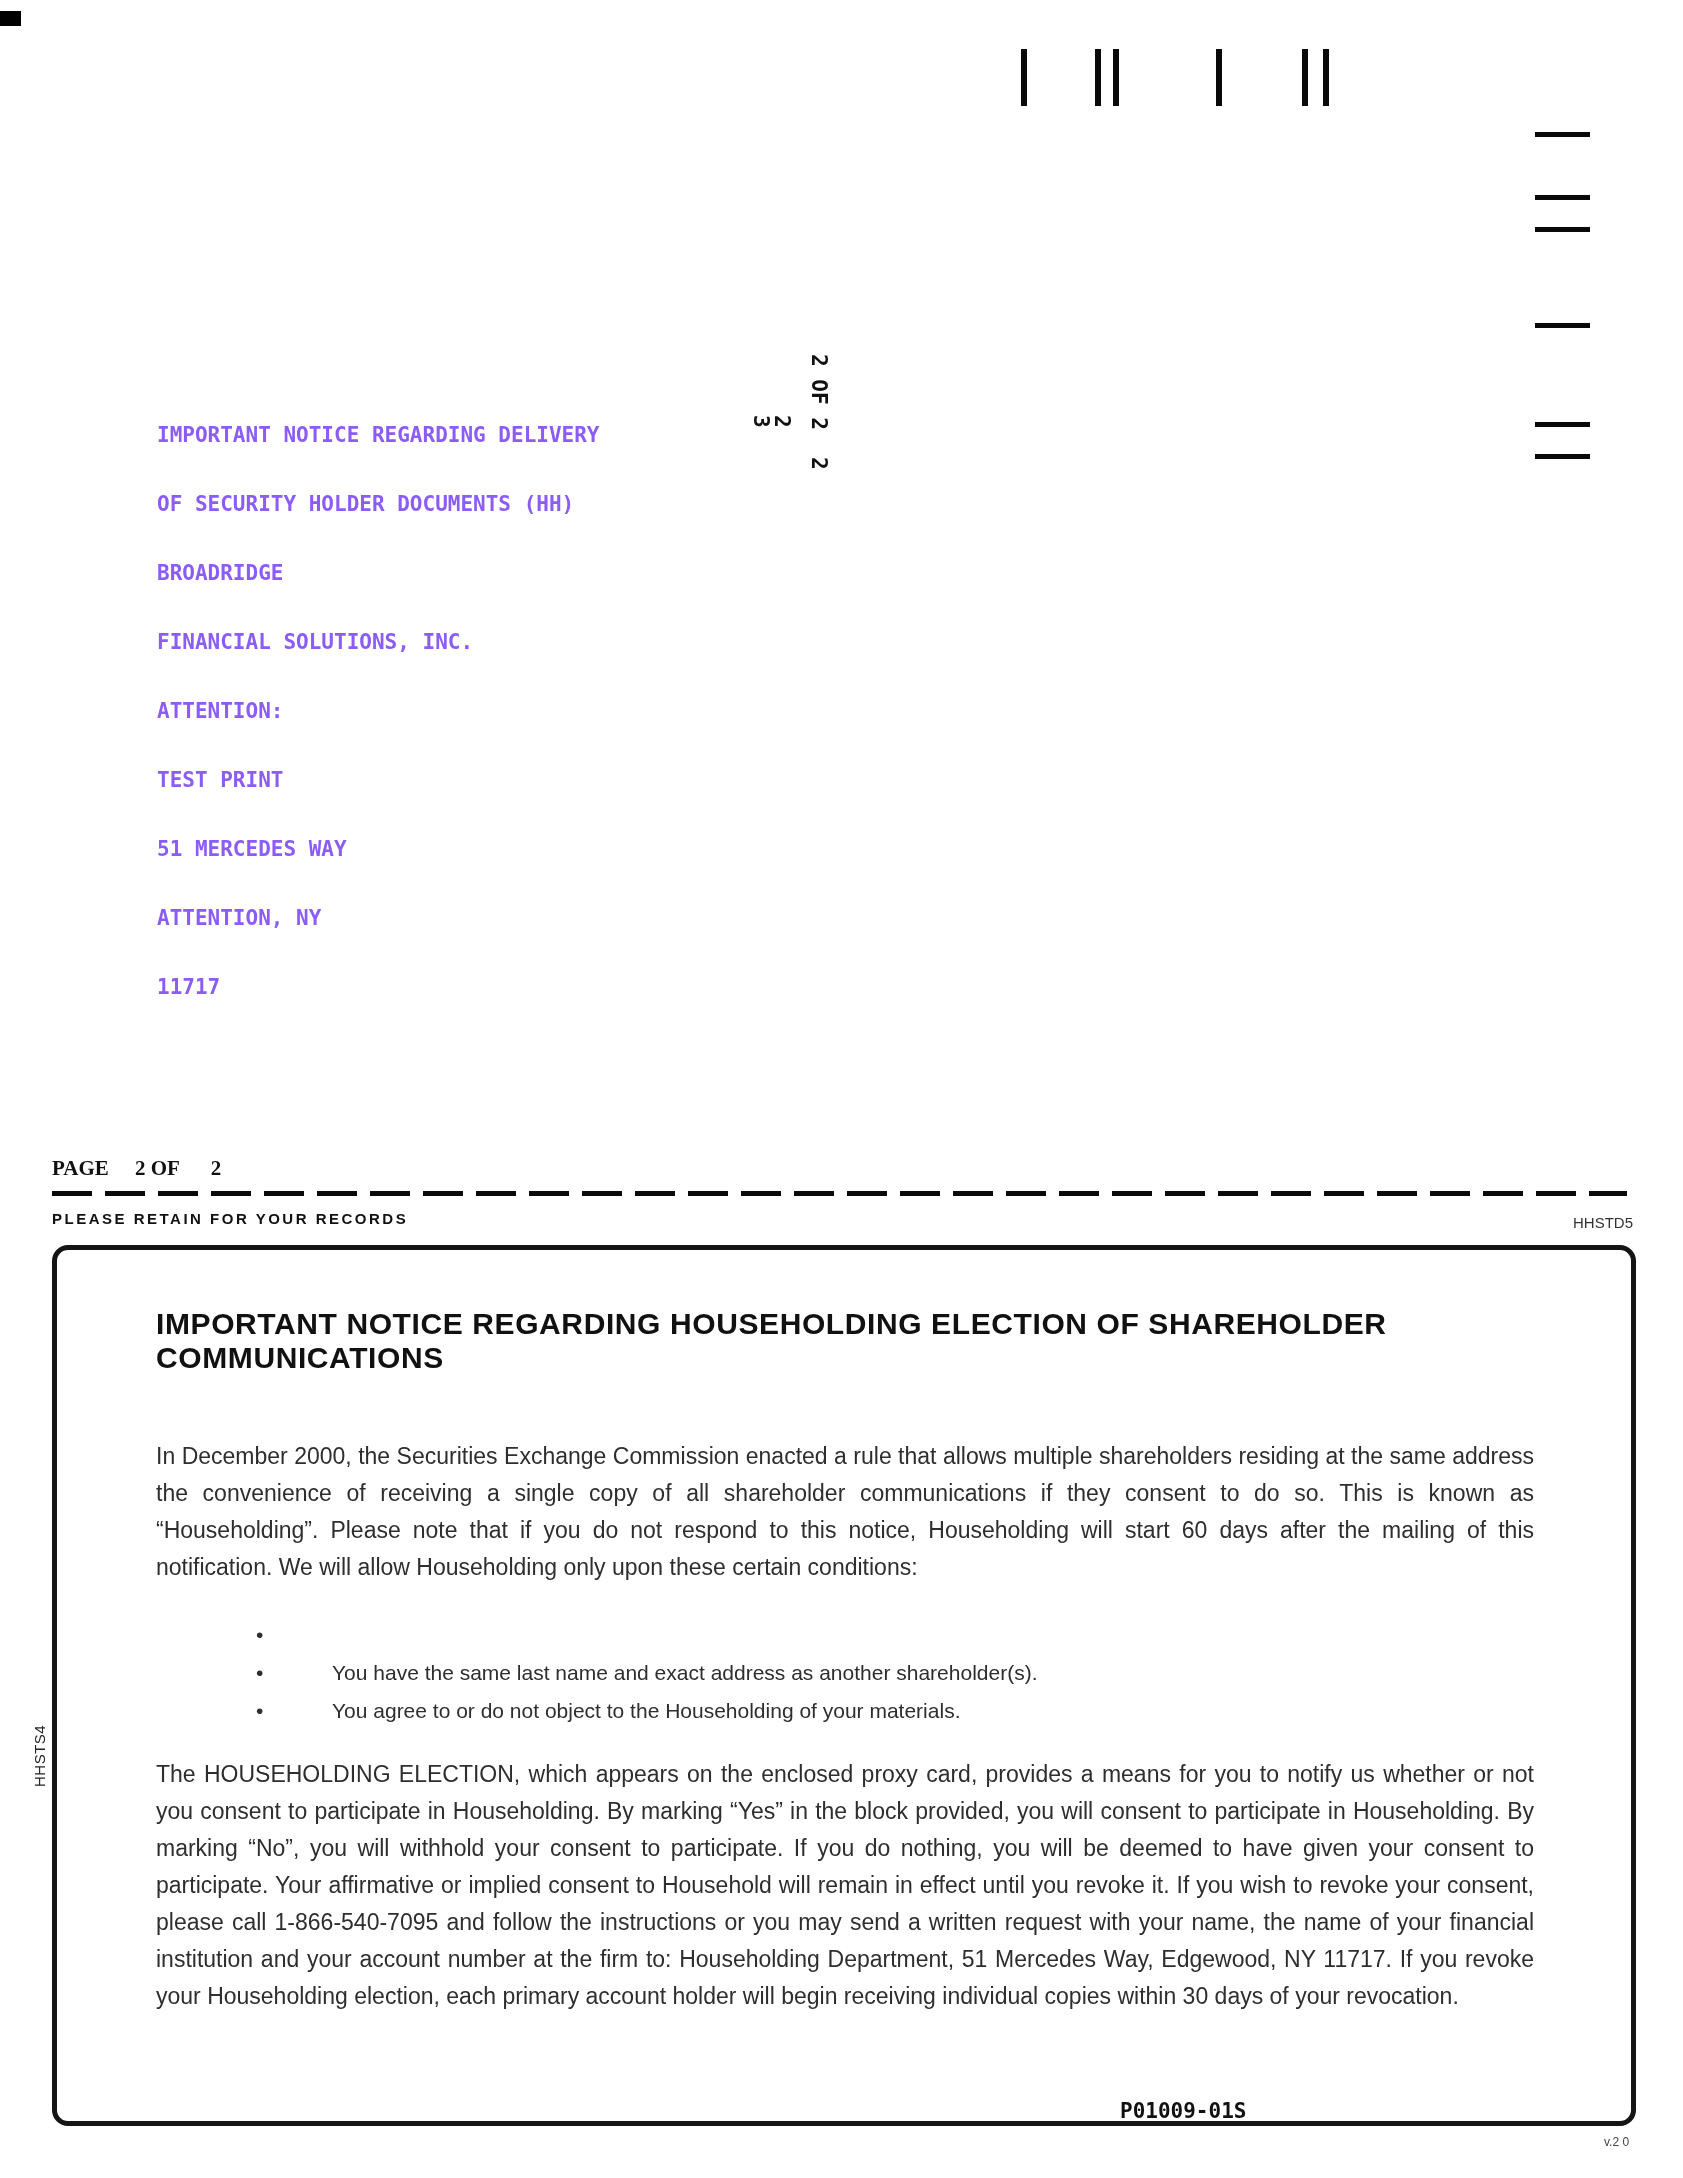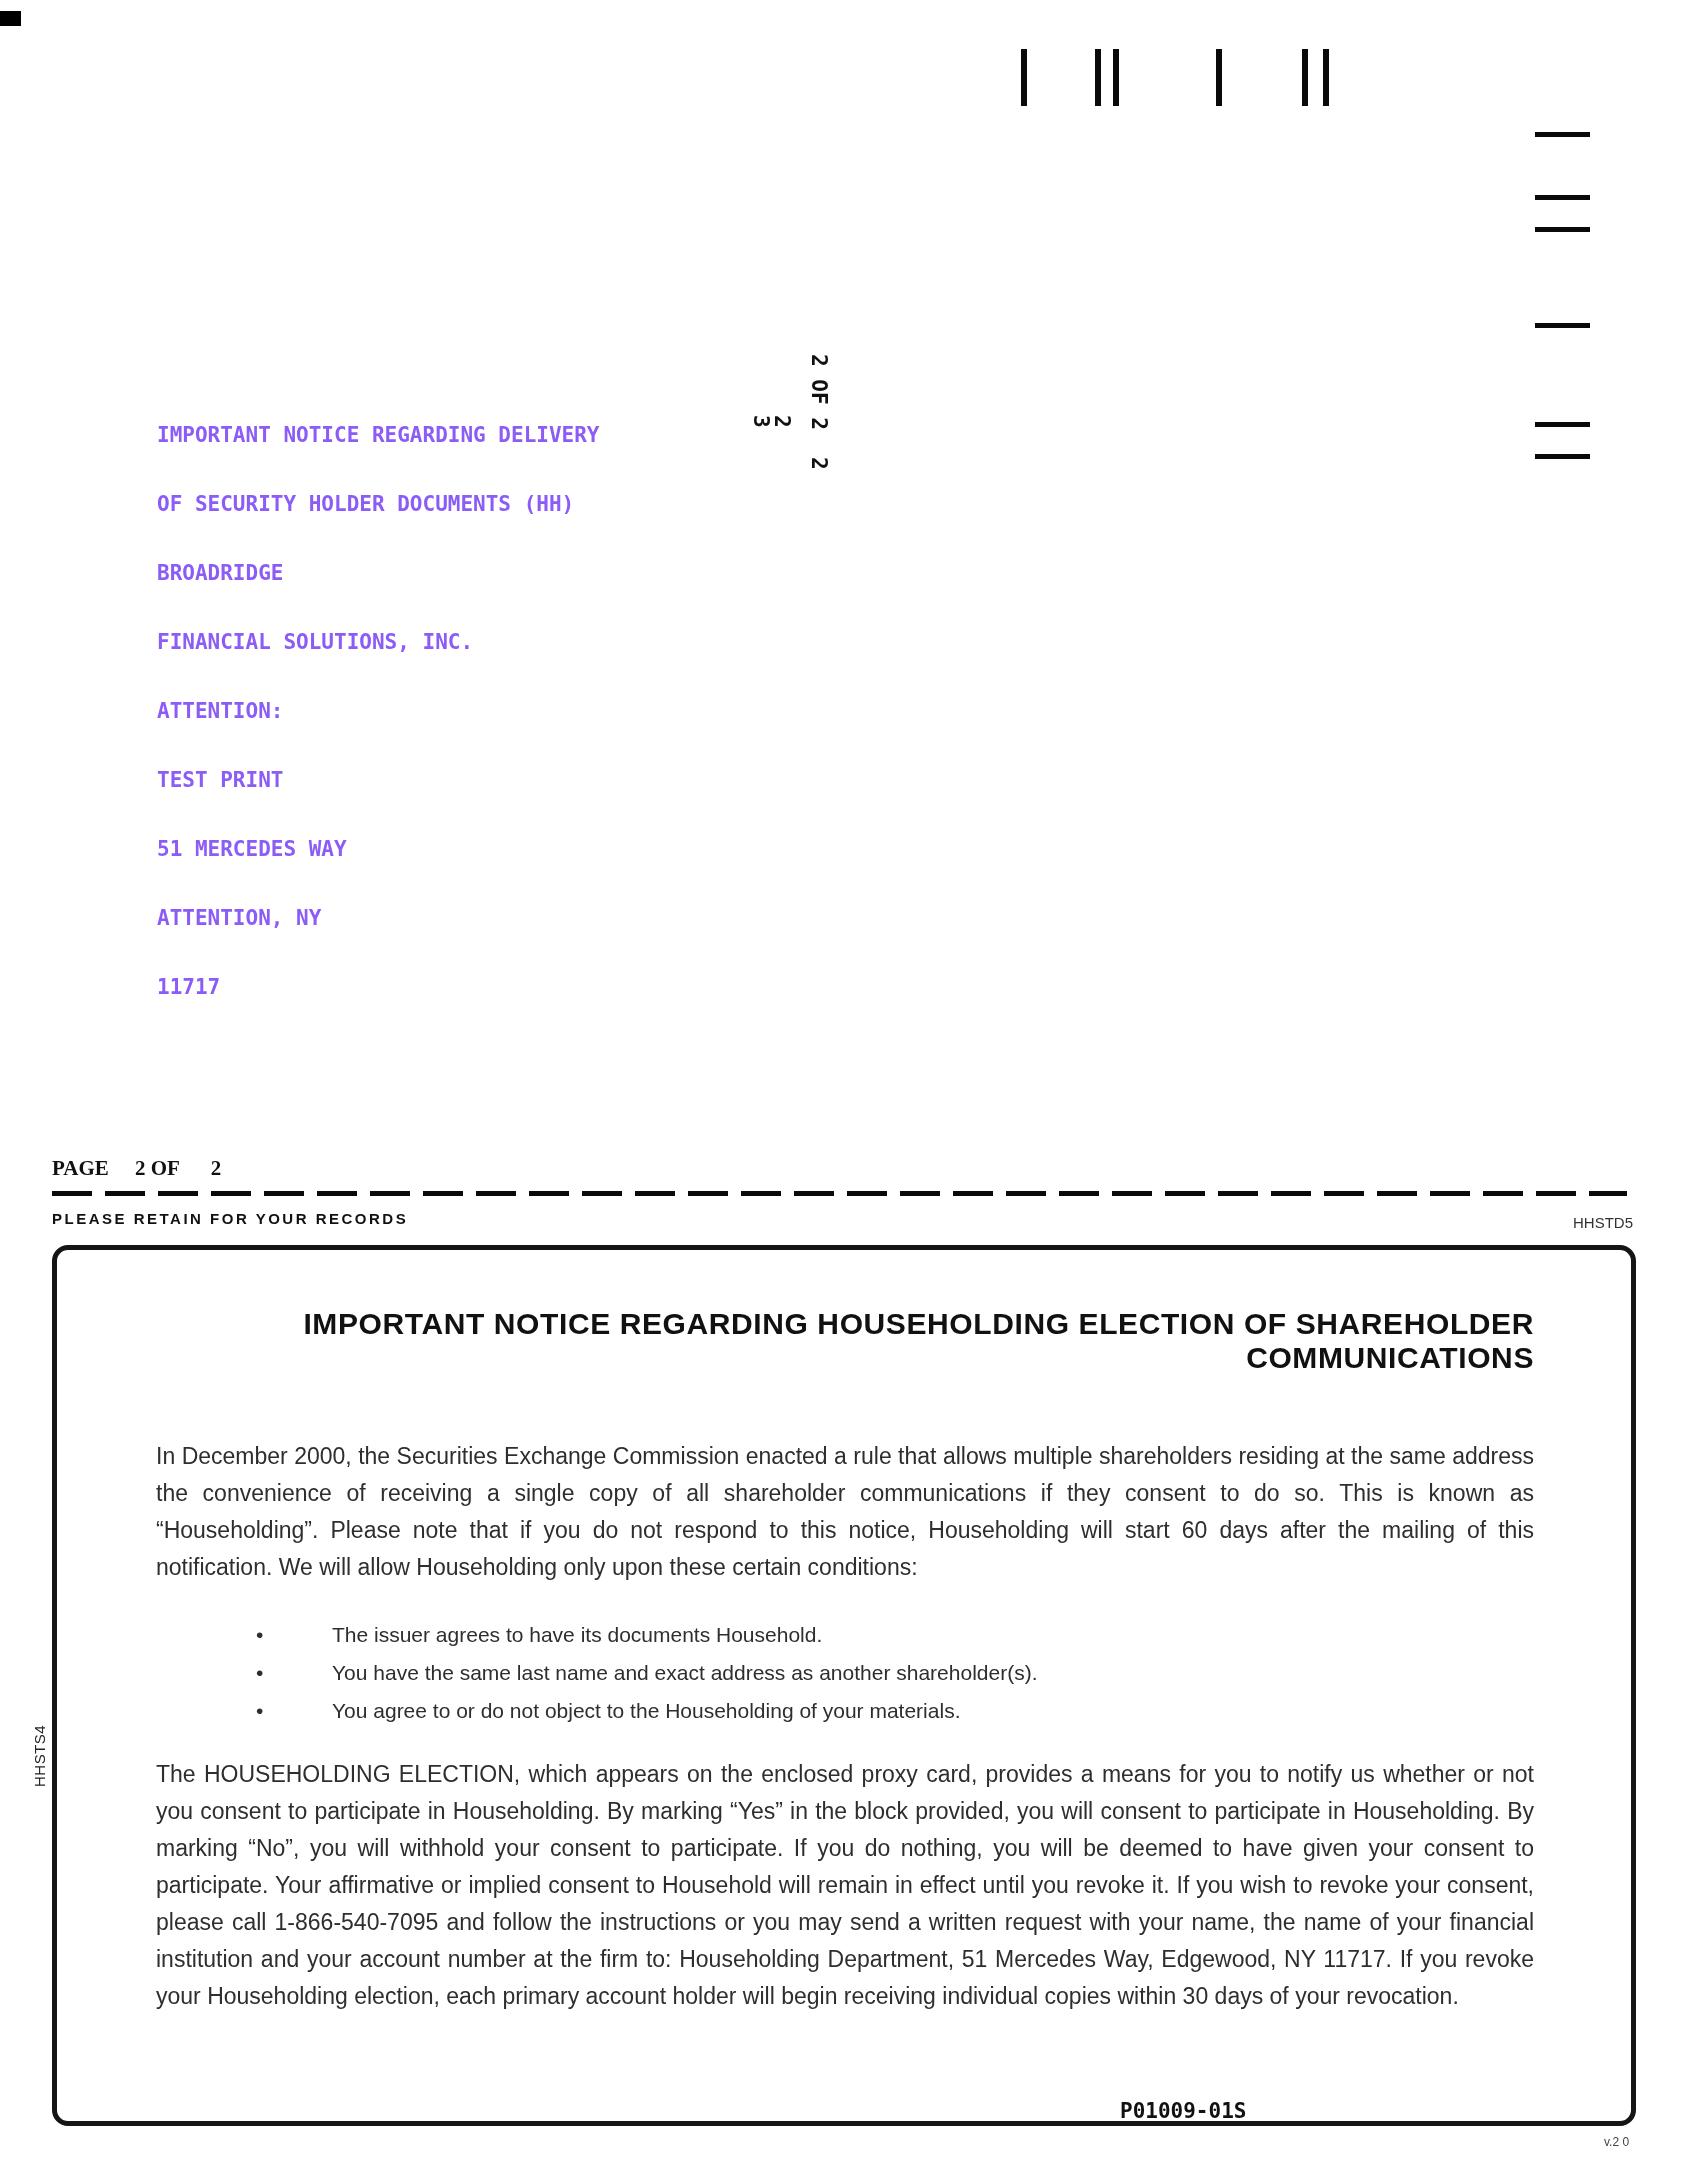--- a/index.html
+++ b/index.html
@@ -53,21 +53,21 @@
     font-size:15px; color:#222; letter-spacing:0.5px;
   }
 
   
   .notice-box {
     position:absolute; left:52px; top:1245px; width:1584px; height:881px;
     border:5px solid #151515; border-radius:16px; background:#fff;
   }
   .notice-inner { padding:57px 97px 0 99px; }
   .notice-title {
-    text-align:right; font-weight:bold; font-size:30px;
+    text-align:left; font-weight:bold; font-size:30px;
     letter-spacing:0.6px; color:#111;
   }
   .para {
     margin-top:63px; text-align:justify;
     font-size:23px; line-height:37px; color:#2e2e2e;
   }
   .para.second { margin-top:26px; }
   .bullets { margin-top:30px; padding-left:100px; }
   .bullet-row { display:flex; line-height:38px; font-size:21px; color:#2e2e2e; }
   .bullet-row .dot { width:76px; flex:0 0 76px; }
@@ -128,21 +128,20 @@
   <div class="form-code">HHSTD5</div>
   <div class="side-code">HHSTS4</div>
 
   <div class="notice-box">
     <div class="notice-inner">
       <div class="notice-title">IMPORTANT NOTICE REGARDING HOUSEHOLDING ELECTION OF SHAREHOLDER COMMUNICATIONS</div>
       <div class="para">In December 2000, the Securities Exchange Commission enacted a rule that allows multiple shareholders residing at the same address the convenience of receiving a single copy of all shareholder communications if they consent to do so.  This is known as “Householding”.  Please note that if you do not respond to this notice, Householding will start 60 days after the mailing of this notification.  We will allow Householding only upon these certain conditions:</div>
       <div class="bullets">
         <div class="bullet-row">
           <span class="dot"></span>
-          <span>The issuer agrees to have its documents Household.</span>
         </div>
         <div class="bullet-row">
           <span class="dot"></span>
           <span>You have the same last name and exact address as another shareholder(s).</span>
         </div>
         <div class="bullet-row">
           <span class="dot"></span>
           <span>You agree to or do not object to the Householding of your materials.</span>
         </div>
       </div>

